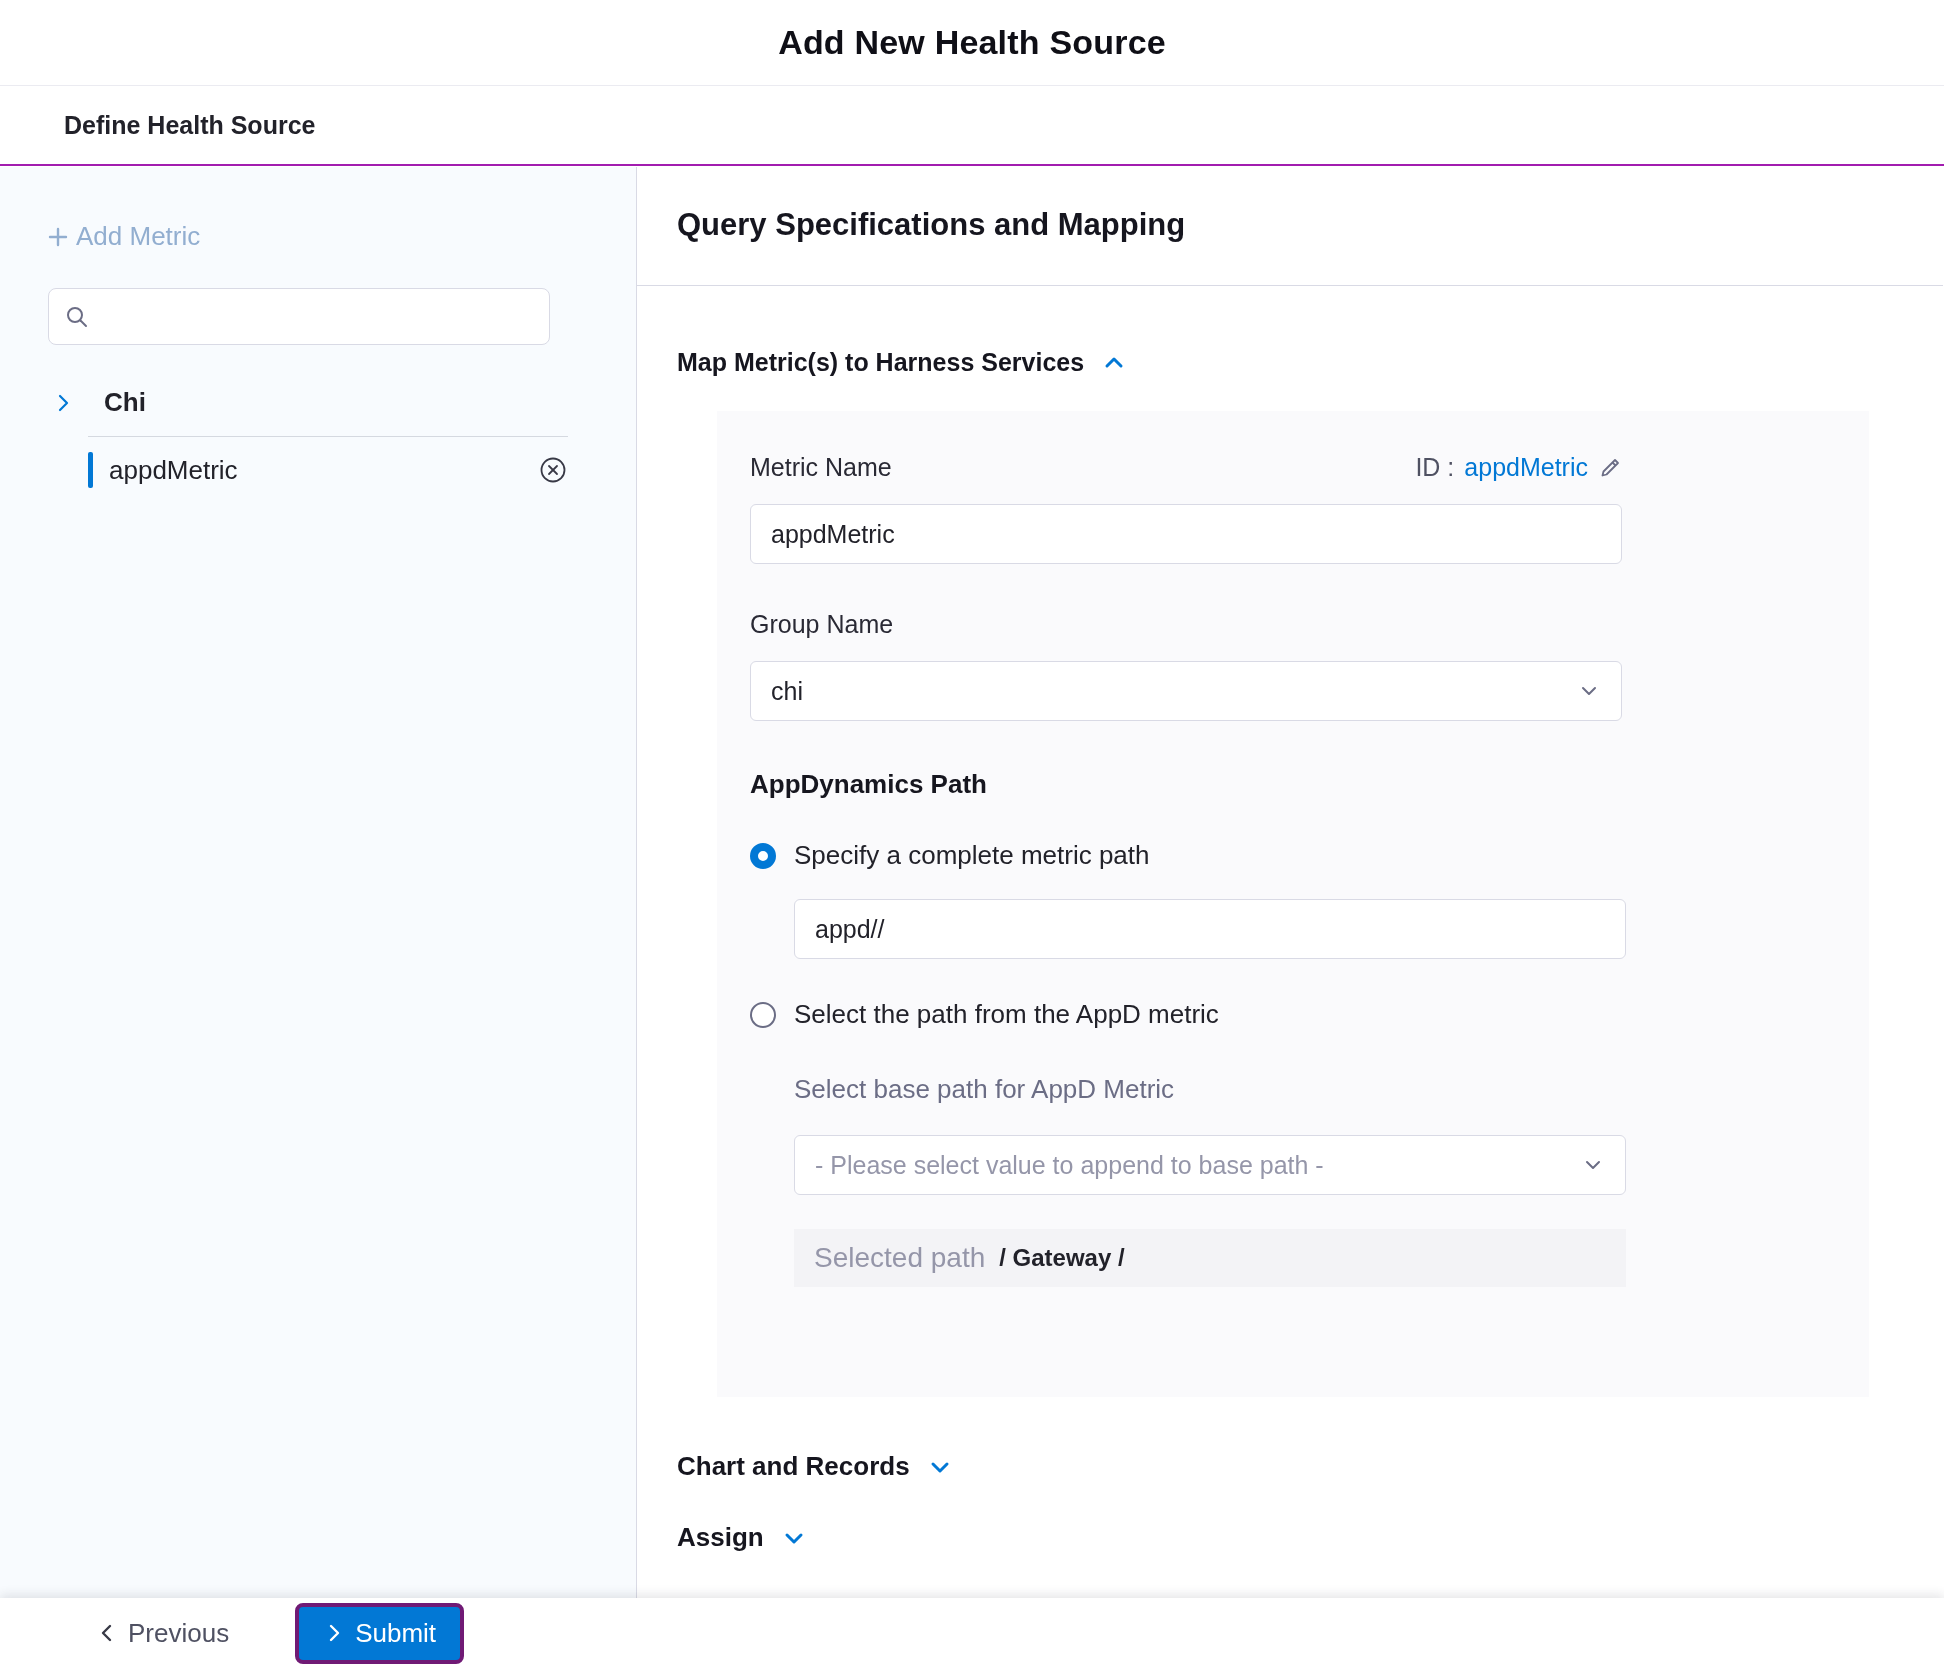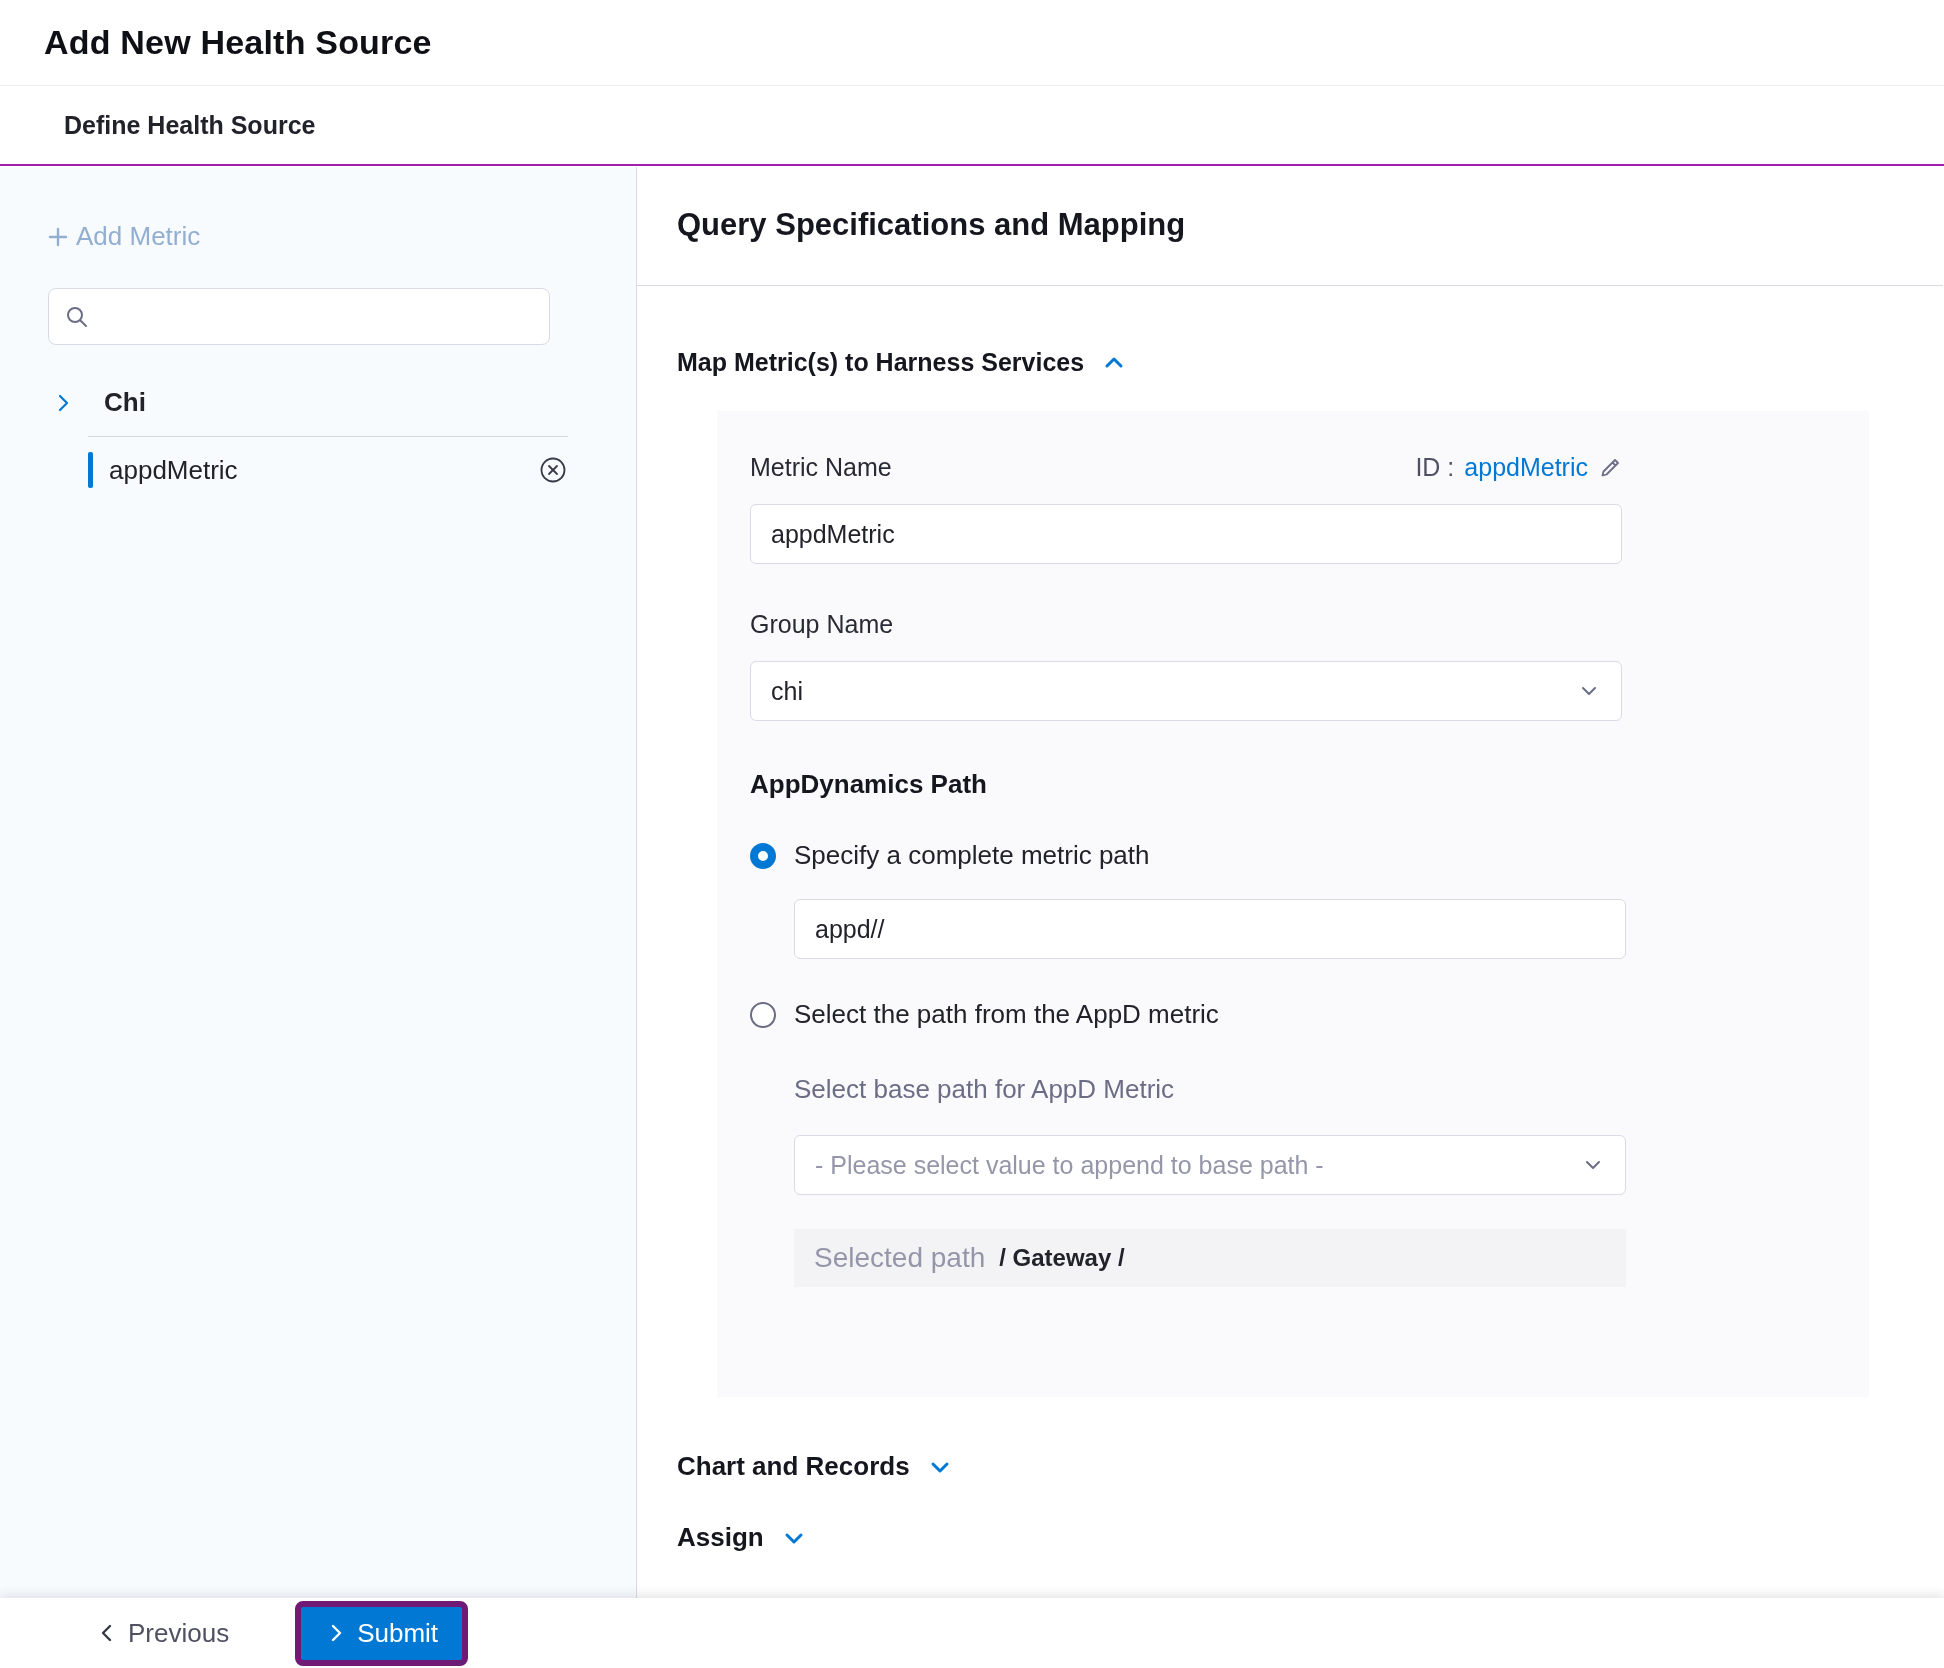--- a/index.html
+++ b/index.html
@@ -1,21 +1,21 @@
 <!DOCTYPE html>
 <html><head>
 <meta charset="utf-8">
 <style>
   * { margin:0; padding:0; box-sizing:border-box; }
   html,body { width:1944px; height:1668px; }
   body { font-family:"Liberation Sans", sans-serif; background:#fff; color:#22222a; }
   .app { position:relative; width:1944px; height:1668px; overflow:hidden; background:#fff; }
 
   
-  .header { height:86px; display:flex; align-items:center; padding:0 44px; border-bottom:1px solid #ebebf1; }
+  .header { height:86px; display:flex; align-items:center; padding:0 44px; border-bottom:1px solid #ebebf1;justify-content:center; }
   .header h1 { font-size:34px; font-weight:700; color:#0f0f16; letter-spacing:0.2px; }
 
   
   .tabbar { height:80px; display:flex; align-items:stretch; padding-left:50px; border-bottom:2px solid #a21caf; }
   .tab { position:relative; display:flex; align-items:center; padding:0 14px; margin-right:34px; font-size:25px; font-weight:600; color:#22222a; cursor:pointer; }
   .tab.active { font-weight:700; }
   .tab.active::after { content:""; position:absolute; left:0; right:0; bottom:-1px; height:4px; background:#0278d5; }
 
   .content { position:absolute; top:167px; left:0; right:0; bottom:70px; display:flex; }
 
@@ -76,21 +76,21 @@
   .selected-path .lbl { font-size:28px; color:#9596a9; }
   .selected-path .val { font-size:24px; font-weight:700; color:#22222a; }
 
   .collapse-row { display:flex; align-items:center; gap:18px; margin-top:54px; cursor:pointer; }
   .collapse-row .title { font-size:26px; font-weight:700; color:#16161f; }
   .collapse-row.assign { margin-top:40px; }
 
   
   .footer { position:absolute; left:0; right:0; bottom:0; height:70px; background:#fff; box-shadow:0 -3px 10px rgba(40,41,61,0.12); display:flex; align-items:center; padding-left:96px; gap:66px; z-index:5; }
   .btn-prev { display:flex; align-items:center; gap:10px; background:none; border:none; font-family:inherit; font-size:26px; color:#4f5162; cursor:pointer; }
-  .btn-submit { display:flex; align-items:center; gap:10px; background:#0278d5; border:6px solid #701a75; border-radius:8px; color:#fff; font-family:inherit; font-size:26px; padding:11px 24px; cursor:pointer; }
+  .btn-submit { display:flex; align-items:center; gap:10px; background:#0278d5; border:4px solid #701a75; border-radius:8px; color:#fff; font-family:inherit; font-size:26px; padding:11px 24px; cursor:pointer; }
 </style>
 </head>
 <body>
 
 <div class="app">
 
   <header class="header">
     <h1>Add New Health Source</h1>
   </header>
 

